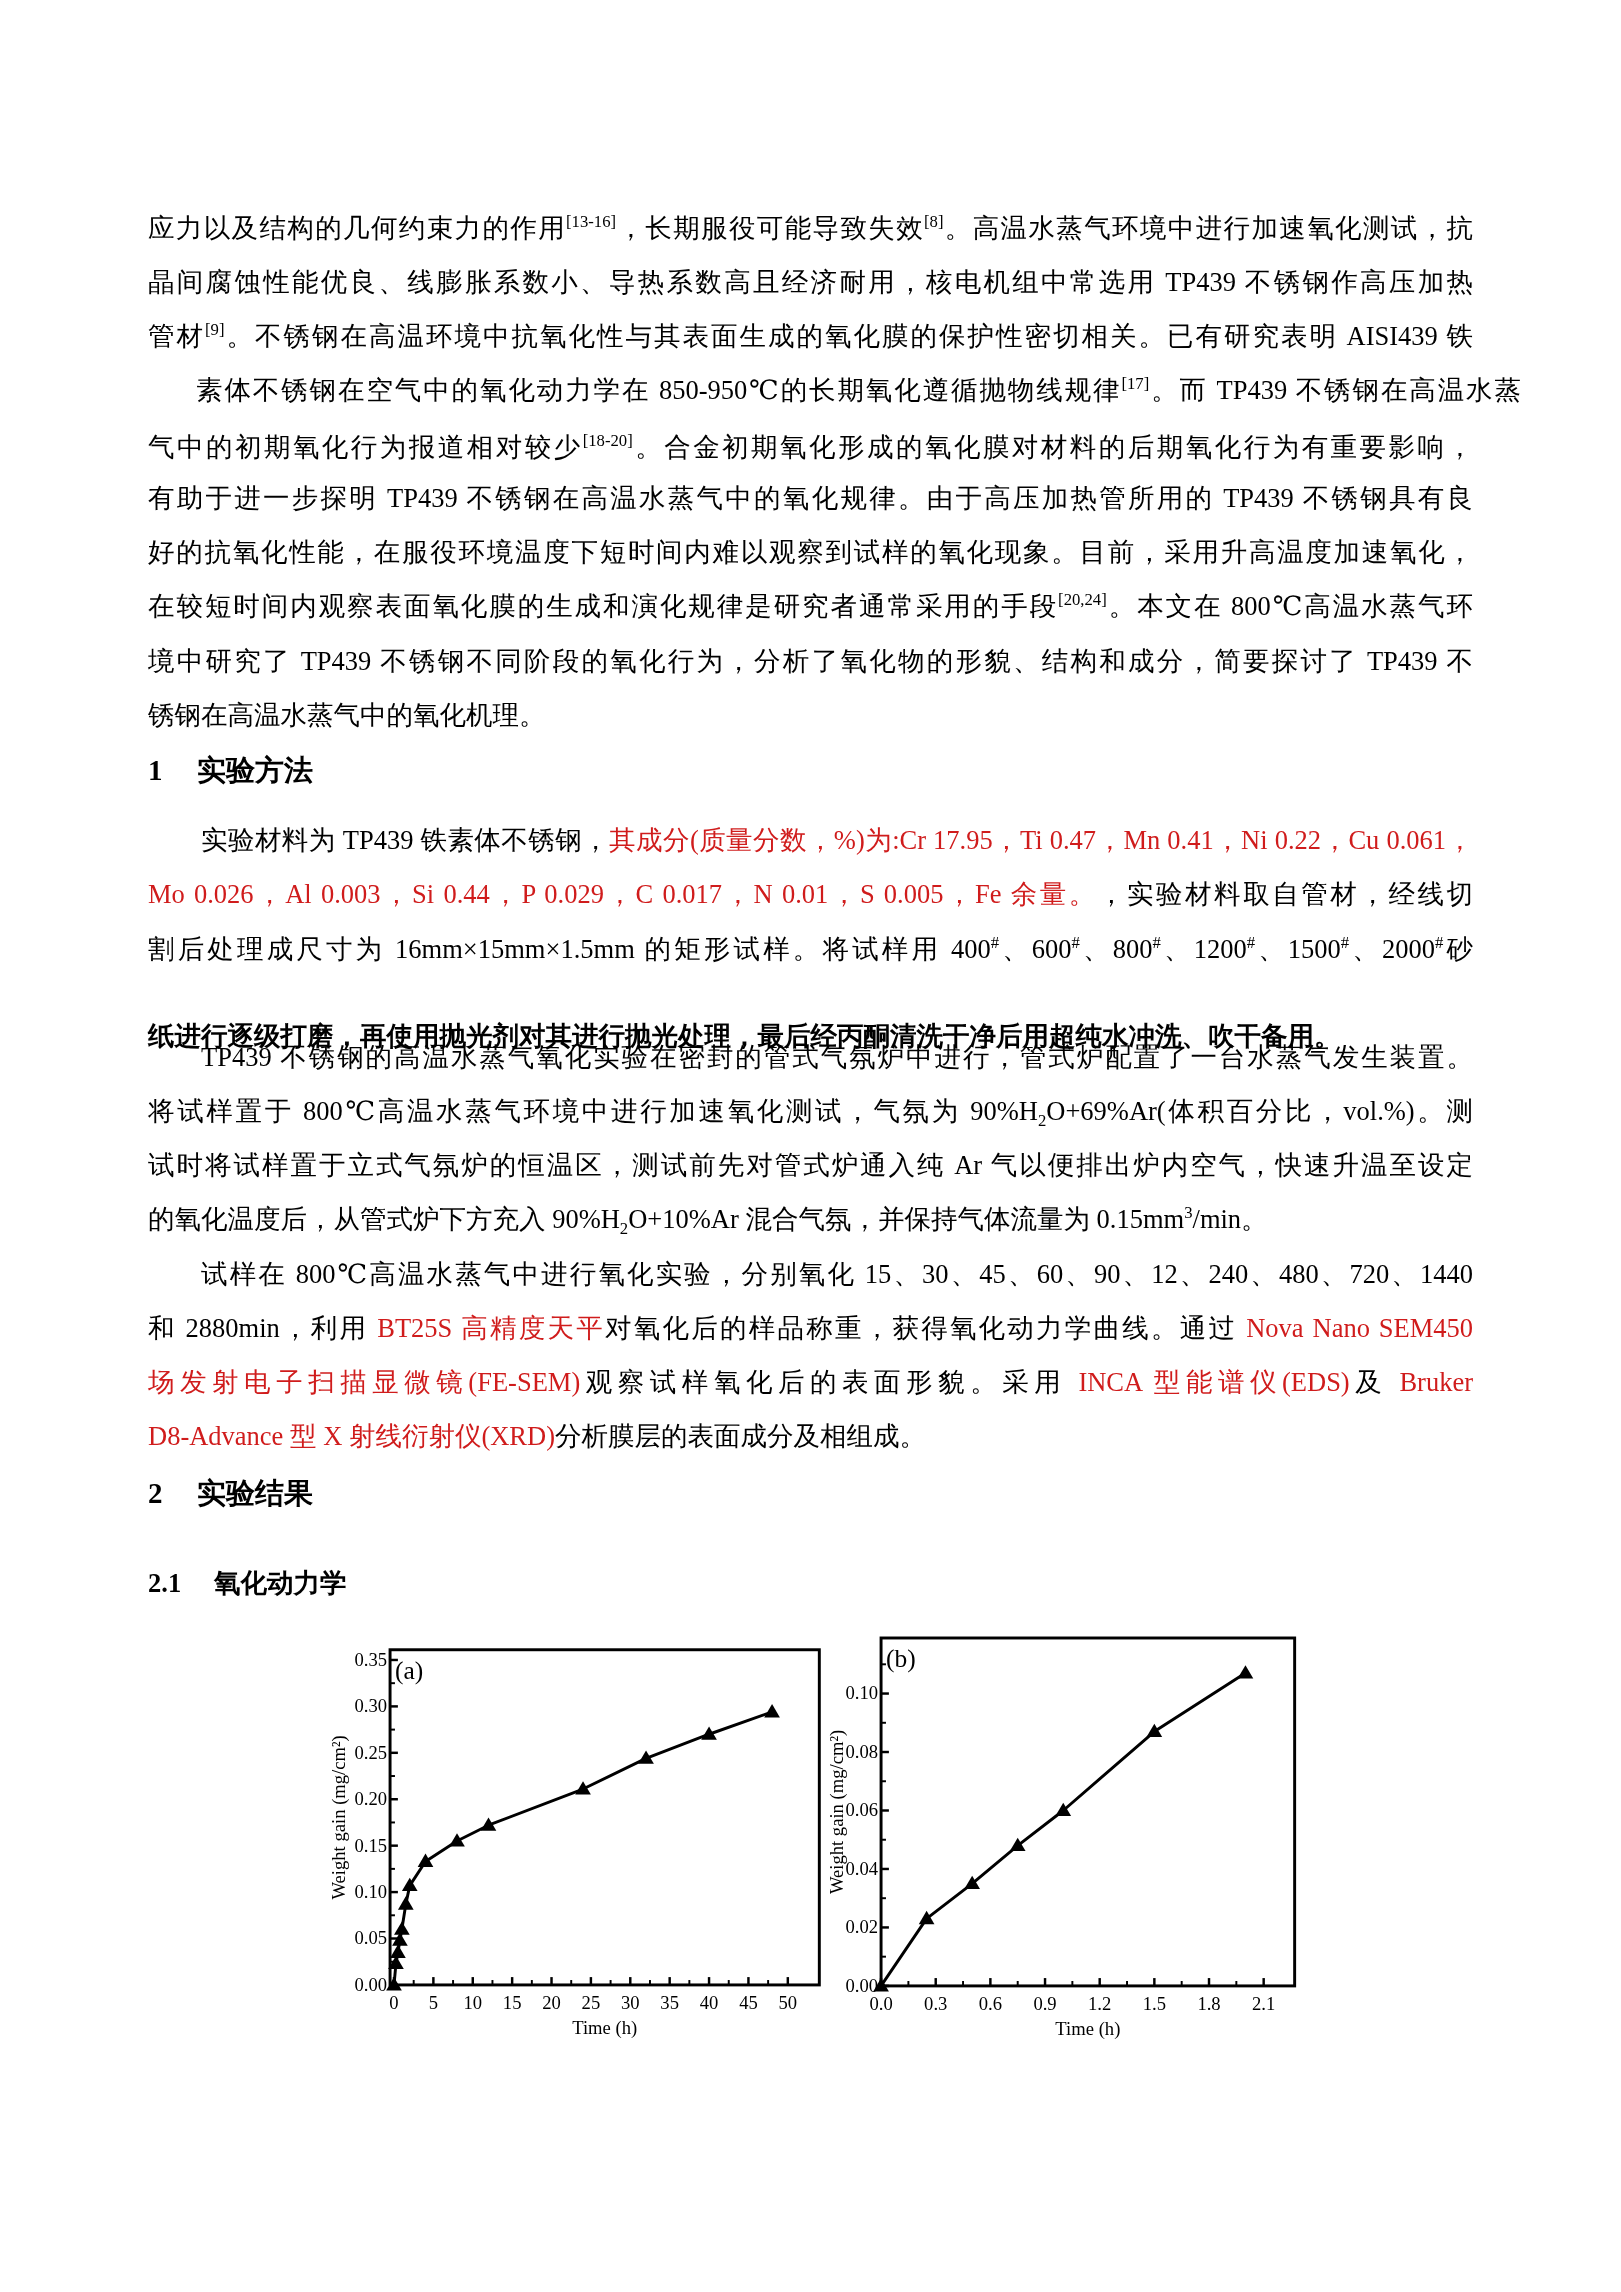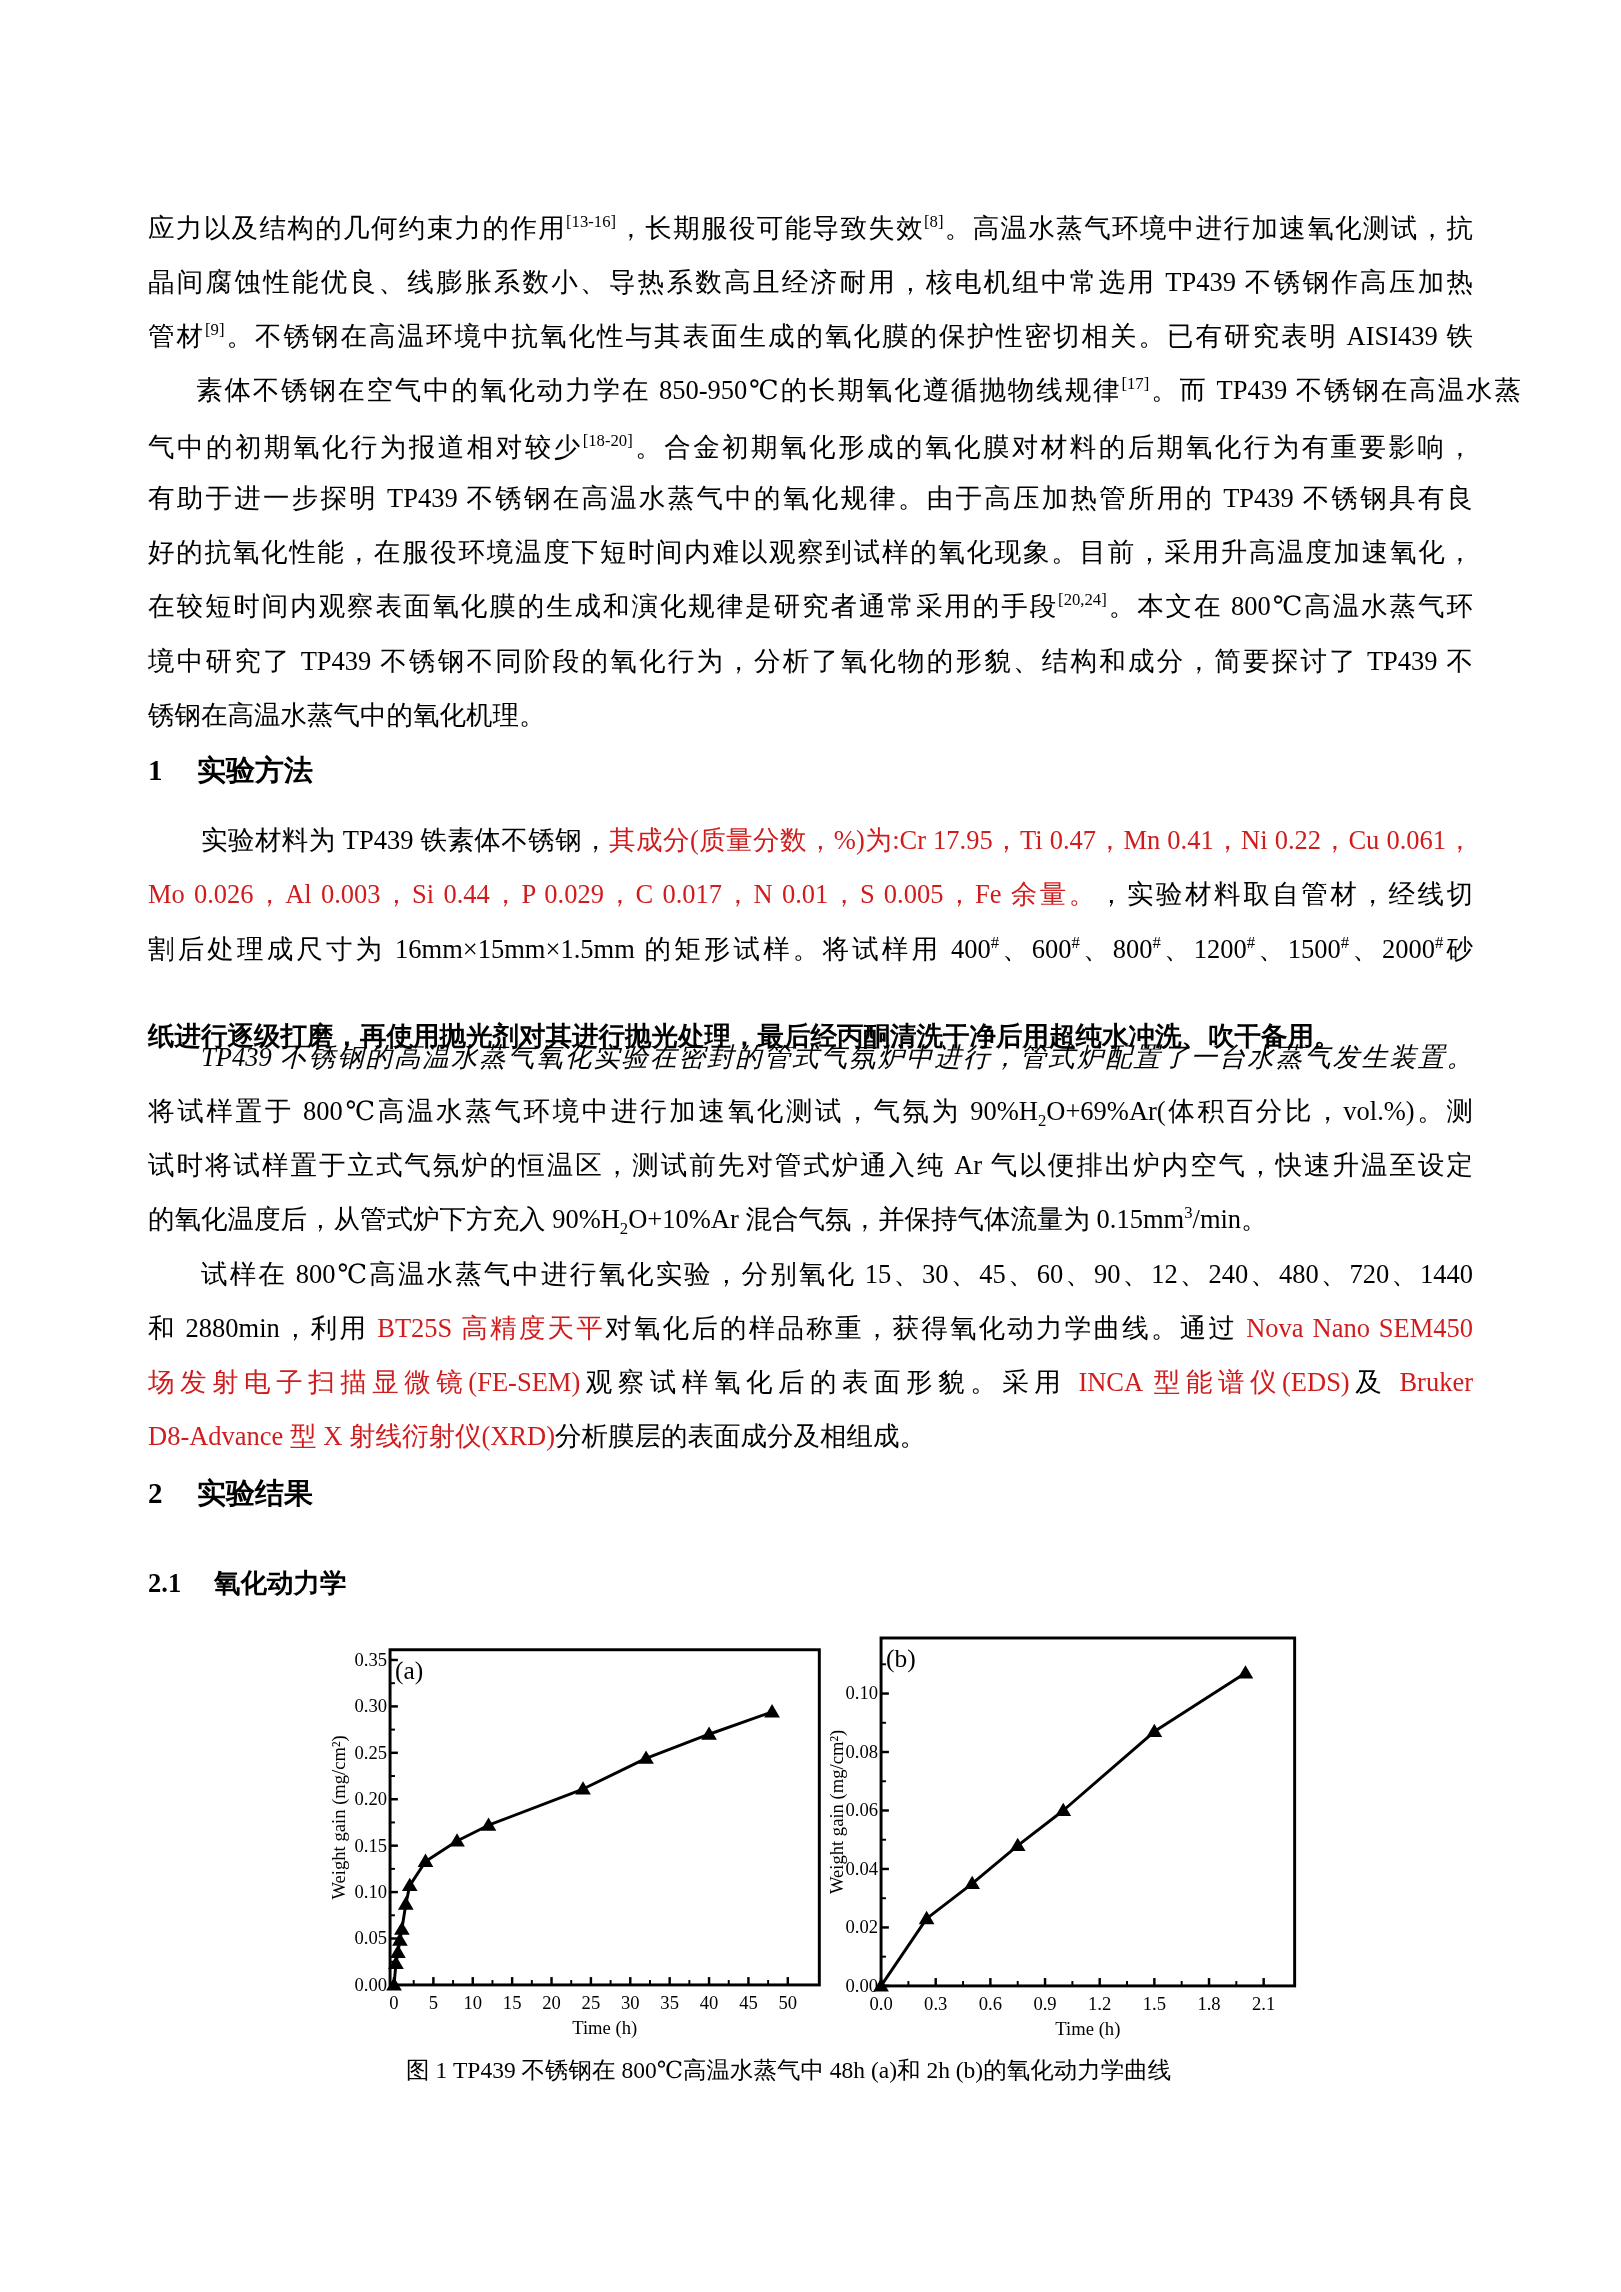--- a/index.html
+++ b/index.html
@@ -44,21 +44,21 @@
     <span class="num">1</span><span>实验方法</span>
   </div>
 
   <div>
       <div class="line indent" style="top: 823px;"><span>实验材料为 TP439 铁素体不锈钢，</span><span class="red">其成分(质量分数，%)为:Cr 17.95，Ti 0.47，Mn 0.41，Ni 0.22，Cu 0.061，</span></div>
       <div class="line" style="top: 877px;"><span class="red">Mo 0.026，Al 0.003，Si 0.44，P 0.029，C 0.017，N 0.01，S 0.005，Fe 余量。</span><span>，实验材料取自管材，经线切</span></div>
       <div class="line" style="top: 932px;"><span>割后处理成尺寸为 16mm×15mm×1.5mm 的矩形试样。将试样用 400</span><sup>#</sup><span>、600</span><sup>#</sup><span>、800</span><sup>#</sup><span>、1200</span><sup>#</sup><span>、1500</span><sup>#</sup><span>、2000</span><sup>#</sup><span>砂</span></div>
       <div class="line last" style="top: 1019px; font-weight: bold;"><span>纸进行逐级打磨，再使用抛光剂对其进行抛光处理，最后经丙酮清洗干净后用超纯水冲洗、吹干备用。</span></div>
     </div>
   <div>
-      <div class="line indent" style="top: 1040px; font-style: italic;"><span>TP439 不锈钢的高温水蒸气氧化实验在密封的管式气氛炉中进行，管式炉配置了一台水蒸气发生装置。</span></div>
+      <div class="line indent" style="top: 1040px;"><span>TP439 不锈钢的高温水蒸气氧化实验在密封的管式气氛炉中进行，管式炉配置了一台水蒸气发生装置。</span></div>
       <div class="line" style="top: 1094px;"><span>将试样置于 800℃高温水蒸气环境中进行加速氧化测试，气氛为 90%H</span><sub>2</sub><span>O+69%Ar(体积百分比，vol.%)。测</span></div>
       <div class="line" style="top: 1148px;"><span>试时将试样置于立式气氛炉的恒温区，测试前先对管式炉通入纯 Ar 气以便排出炉内空气，快速升温至设定</span></div>
       <div class="line last" style="top: 1202px;"><span>的氧化温度后，从管式炉下方充入 90%H</span><sub>2</sub><span>O+10%Ar 混合气氛，并保持气体流量为 0.15mm</span><sup>3</sup><span>/min。</span></div>
     </div>
   <div>
       <div class="line indent" style="top: 1257px;"><span>试样在 800℃高温水蒸气中进行氧化实验，分别氧化 15、30、45、60、90、12、240、480、720、1440</span></div>
       <div class="line" style="top: 1311px;"><span>和 2880min，利用 </span><span class="red">BT25S 高精度天平</span><span>对氧化后的样品称重，获得氧化动力学曲线。通过 </span><span class="red">Nova Nano SEM450</span></div>
       <div class="line" style="top: 1365px;"><span class="red">场发射电子扫描显微镜(FE-SEM)</span><span>观察试样氧化后的表面形貌。采用 </span><span class="red">INCA 型能谱仪(EDS)</span><span>及 </span><span class="red">Bruker</span></div>
       <div class="line last" style="top: 1419px;"><span class="red">D8-Advance 型 X 射线衍射仪(XRD)</span><span>分析膜层的表面成分及相组成。</span></div>
     </div>
@@ -198,15 +198,14 @@
         <polygon points="899,2018 891,2031.6 907,2031.6" fill="#000"></polygon>
         <polygon points="945.4757709251102,1949.3865546218487 937.4757709251102,1962.9865546218487 953.4757709251102,1962.9865546218487" fill="#000"></polygon>
         <polygon points="991.9515418502202,1913.5882352941176 983.9515418502202,1927.1882352941175 999.9515418502202,1927.1882352941175" fill="#000"></polygon>
         <polygon points="1038.4273127753304,1874.8067226890757 1030.4273127753304,1888.4067226890757 1046.4273127753304,1888.4067226890757" fill="#000"></polygon>
         <polygon points="1084.9030837004404,1839.0084033613446 1076.9030837004404,1852.6084033613445 1092.9030837004404,1852.6084033613445" fill="#000"></polygon>
         <polygon points="1177.8546255506608,1758.4621848739496 1169.8546255506608,1772.0621848739495 1185.8546255506608,1772.0621848739495" fill="#000"></polygon>
         <polygon points="1270.8061674008811,1698.798319327731 1262.8061674008811,1712.3983193277309 1278.8061674008811,1712.3983193277309" fill="#000"></polygon>
       </g>
     </svg>
 
-  <div class="caption">图 1 TP439 不锈钢在 800℃高温水蒸气中 48h (a)和 2h (b)的氧化动力学曲线</div>
 </div>
 
 
 </body></html>

